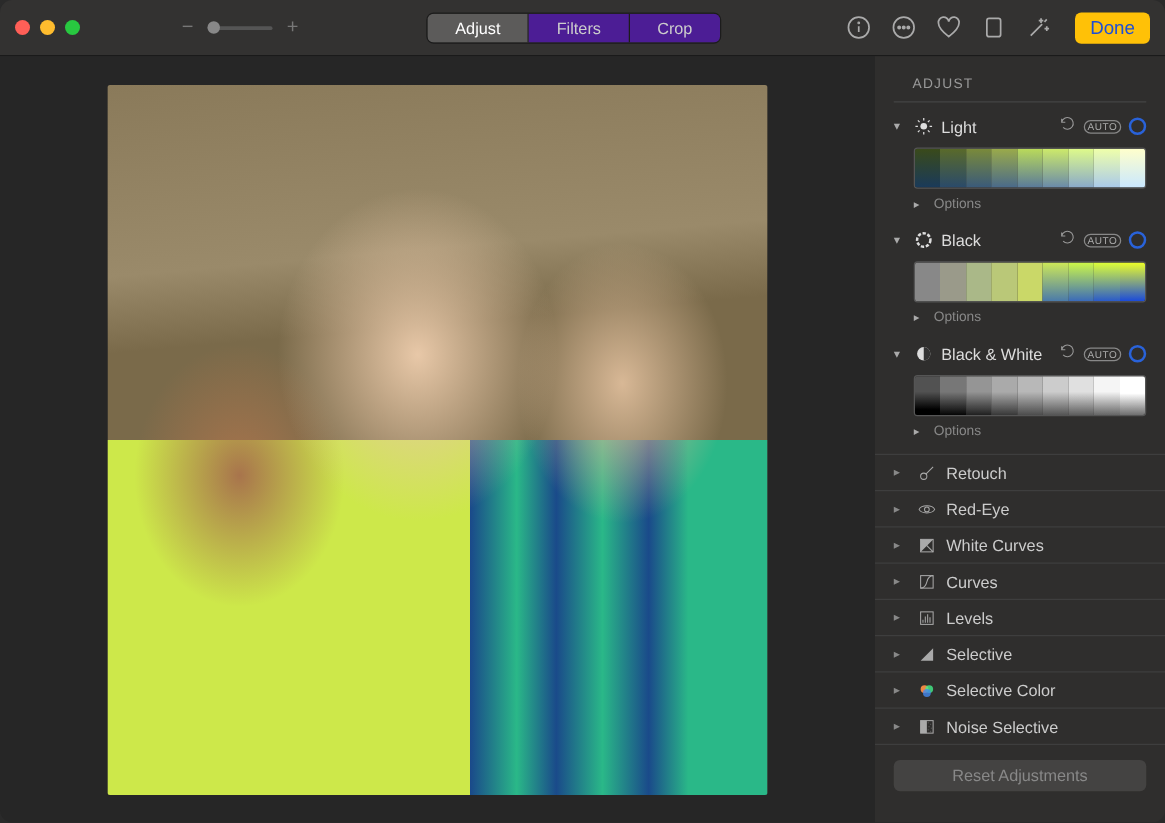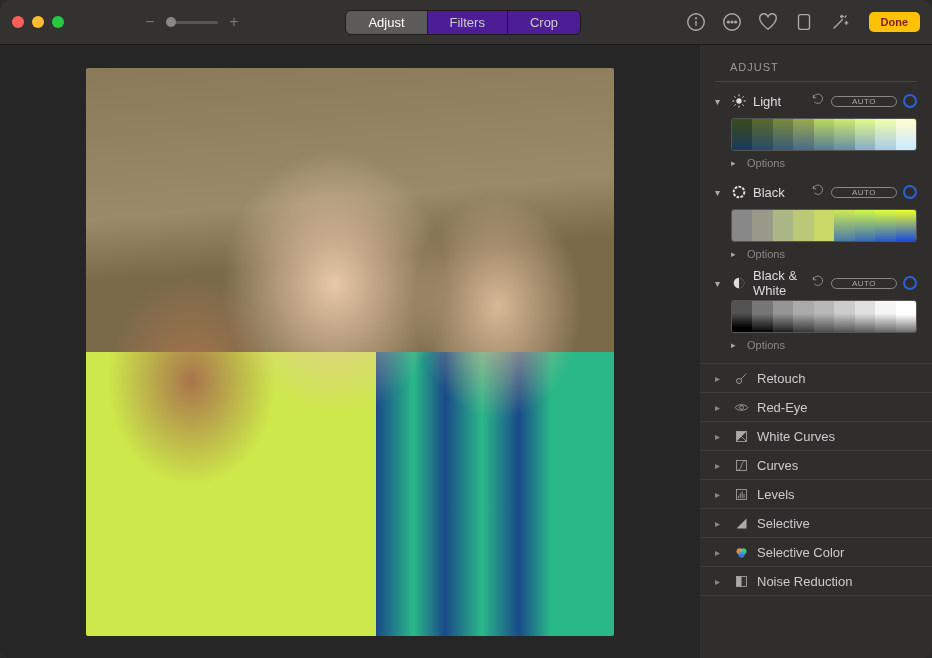--- a/index.html
+++ b/index.html
@@ -18,21 +18,21 @@
 .zoom-slider::after { content: ""; position: absolute; left: 0; top: -3.5px; width: 10px; height: 10px; background: #888; border-radius: 50%; }
 
 .segmented { display: flex; margin: 0 auto; background: #2a2a2a; border-radius: 6px; overflow: hidden; border: 1px solid #1c1c1c; }
 .seg-btn { padding: 4px 22px; font-size: 13px; color: #ccc; background: #4c1d95; border-right: 1px solid #1c1c1c; }
 .seg-btn:last-child { border-right: none; }
 .seg-btn.active { background: #5c5b5a; color: #fff; }
 
 .tool-icons { display: flex; gap: 14px; align-items: center; }
 .ticon { width: 22px; height: 22px; display: flex; align-items: center; justify-content: center; }
 .ticon svg { stroke: #aaa; fill: none; stroke-width: 1.5; }
-.done-btn { background: #ffc107; color: #7f1d1d; font-weight: 700; padding: 4px 12px; border-radius: 5px; font-size: 11px; margin-left: 4px; }
+.done-btn { background: #ffc107; color: #1d4ed8; font-weight: 400; padding: 4px 12px; border-radius: 5px; font-size: 15px; margin-left: 4px; }
 
 .workspace { display: flex; height: calc(100% - 45px); }
 .canvas { flex: 1; display: flex; align-items: center; justify-content: center; background: #262626; }
 .photo { width: 528px; height: 568px; border-radius: 2px; background:
   radial-gradient(ellipse 160px 190px at 47% 38%, #e8c8a8 0%, transparent 70%),
   radial-gradient(ellipse 120px 150px at 20% 55%, #a8744c 0%, transparent 70%),
   radial-gradient(ellipse 120px 160px at 78% 42%, #d8b896 0%, transparent 70%),
   linear-gradient(175deg, #8a7a5a 0%, #9a8a6a 25%, transparent 35%),
   linear-gradient(90deg, #cde84a 25%, #cde84a 55%, #1a4a8a 55%, #2ab888 62%, #1a4a8a 68%, #2ab888 75%, #1a4a8a 82%, #2ab888 88%),
   #7a6a4a;
@@ -45,21 +45,21 @@
 .sidebar-title { font-size: 11px; letter-spacing: 1px; color: #999; padding: 4px 15px 8px; border-bottom: 1px solid #444; margin: 0 15px 4px 0; margin-left: 15px; }
 
 .section { padding: 2px 15px; }
 .section-header { display: flex; align-items: center; gap: 6px; height: 26px; }
 .disclosure { width: 10px; font-size: 10px; color: #aaa; }
 .sec-icon { width: 16px; height: 16px; display: flex; align-items: center; justify-content: center; }
 .sec-icon svg { width: 16px; height: 16px; }
 .sec-label { font-size: 13px; color: #ddd; flex: 1; }
 .revert { width: 14px; }
 .revert svg { stroke: #999; fill: none; stroke-width: 1.5; }
-.auto-badge { font-size: 8px; border: 1px solid #888; color: #aaa; border-radius: 7px; padding: 0 20px; letter-spacing: 0.5px; }
+.auto-badge { font-size: 8px; border: 1px solid #888; color: #aaa; border-radius: 7px; padding: 0 2px; letter-spacing: 0.5px; }
 .ring { width: 14px; height: 14px; border: 2px solid #2962d9; border-radius: 50%; }
 
 .strip { display: flex; height: 33px; margin: 4px 0 4px 16px; border-radius: 3px; overflow: hidden; border: 1px solid #555; }
 .strip > div { flex: 1; }
 .light-strip > div:nth-child(1){background:linear-gradient(#3a4a1a,#1a3a5a)}
 .light-strip > div:nth-child(2){background:linear-gradient(#5a6a2a,#2a4a6a)}
 .light-strip > div:nth-child(3){background:linear-gradient(#7a8a3a,#3a5a7a)}
 .light-strip > div:nth-child(4){background:linear-gradient(#9aaa4a,#4a6a8a)}
 .light-strip > div:nth-child(5){background:linear-gradient(#bada5a,#5a7a9a)}
 .light-strip > div:nth-child(6){background:linear-gradient(#cdea6a,#6a8aaa)}
@@ -348,18 +348,19 @@
               <g fill="#555" stroke="none">
                 <rect x="13" y="6" width="1.5" height="1.5"></rect>
                 <rect x="16" y="8" width="1.5" height="1.5"></rect>
                 <rect x="14" y="11" width="1.5" height="1.5"></rect>
                 <rect x="17" y="13" width="1.5" height="1.5"></rect>
                 <rect x="13" y="15" width="1.5" height="1.5"></rect>
                 <rect x="16" y="17" width="1.5" height="1.5"></rect>
               </g>
             </svg>
           </span>
-          <span class="sec-label">Noise Reduction</span>
+          <span class="sec-label">Noise Selective</span>
         </div>
     </div>
 
+    <div class="reset-btn">Reset Adjustments</div>
   </div>
 </div>
 
 </body></html>

